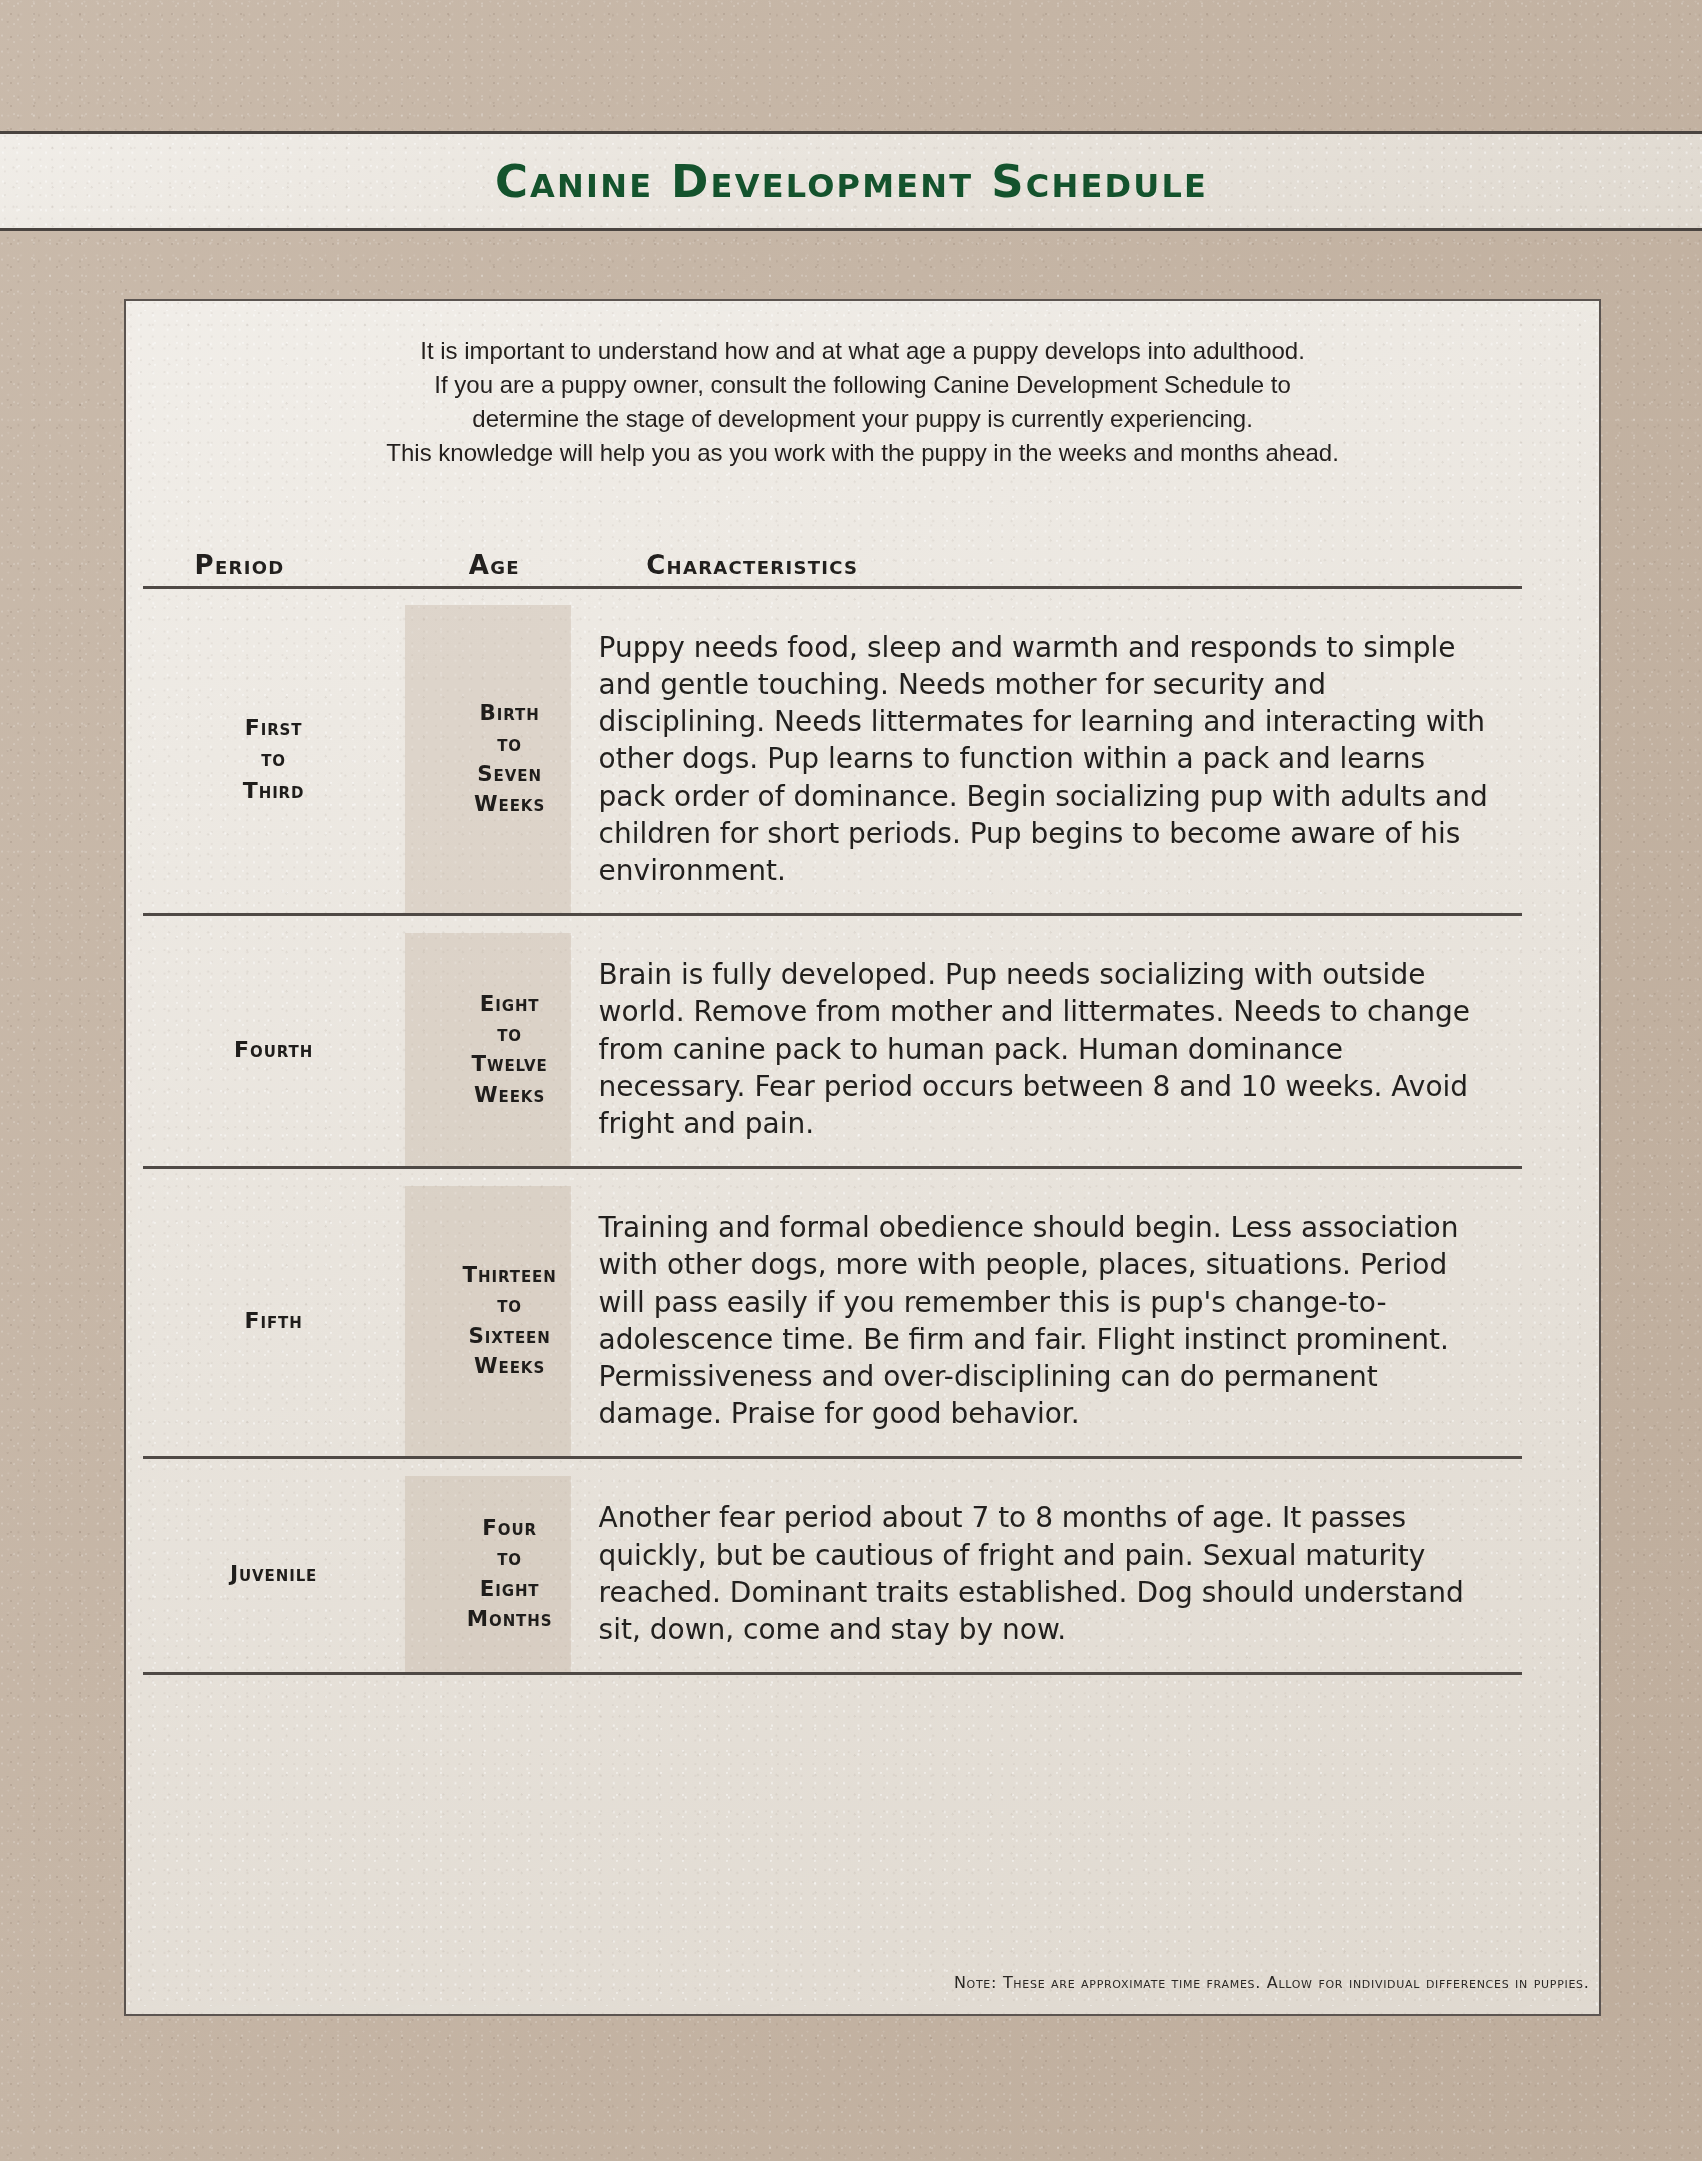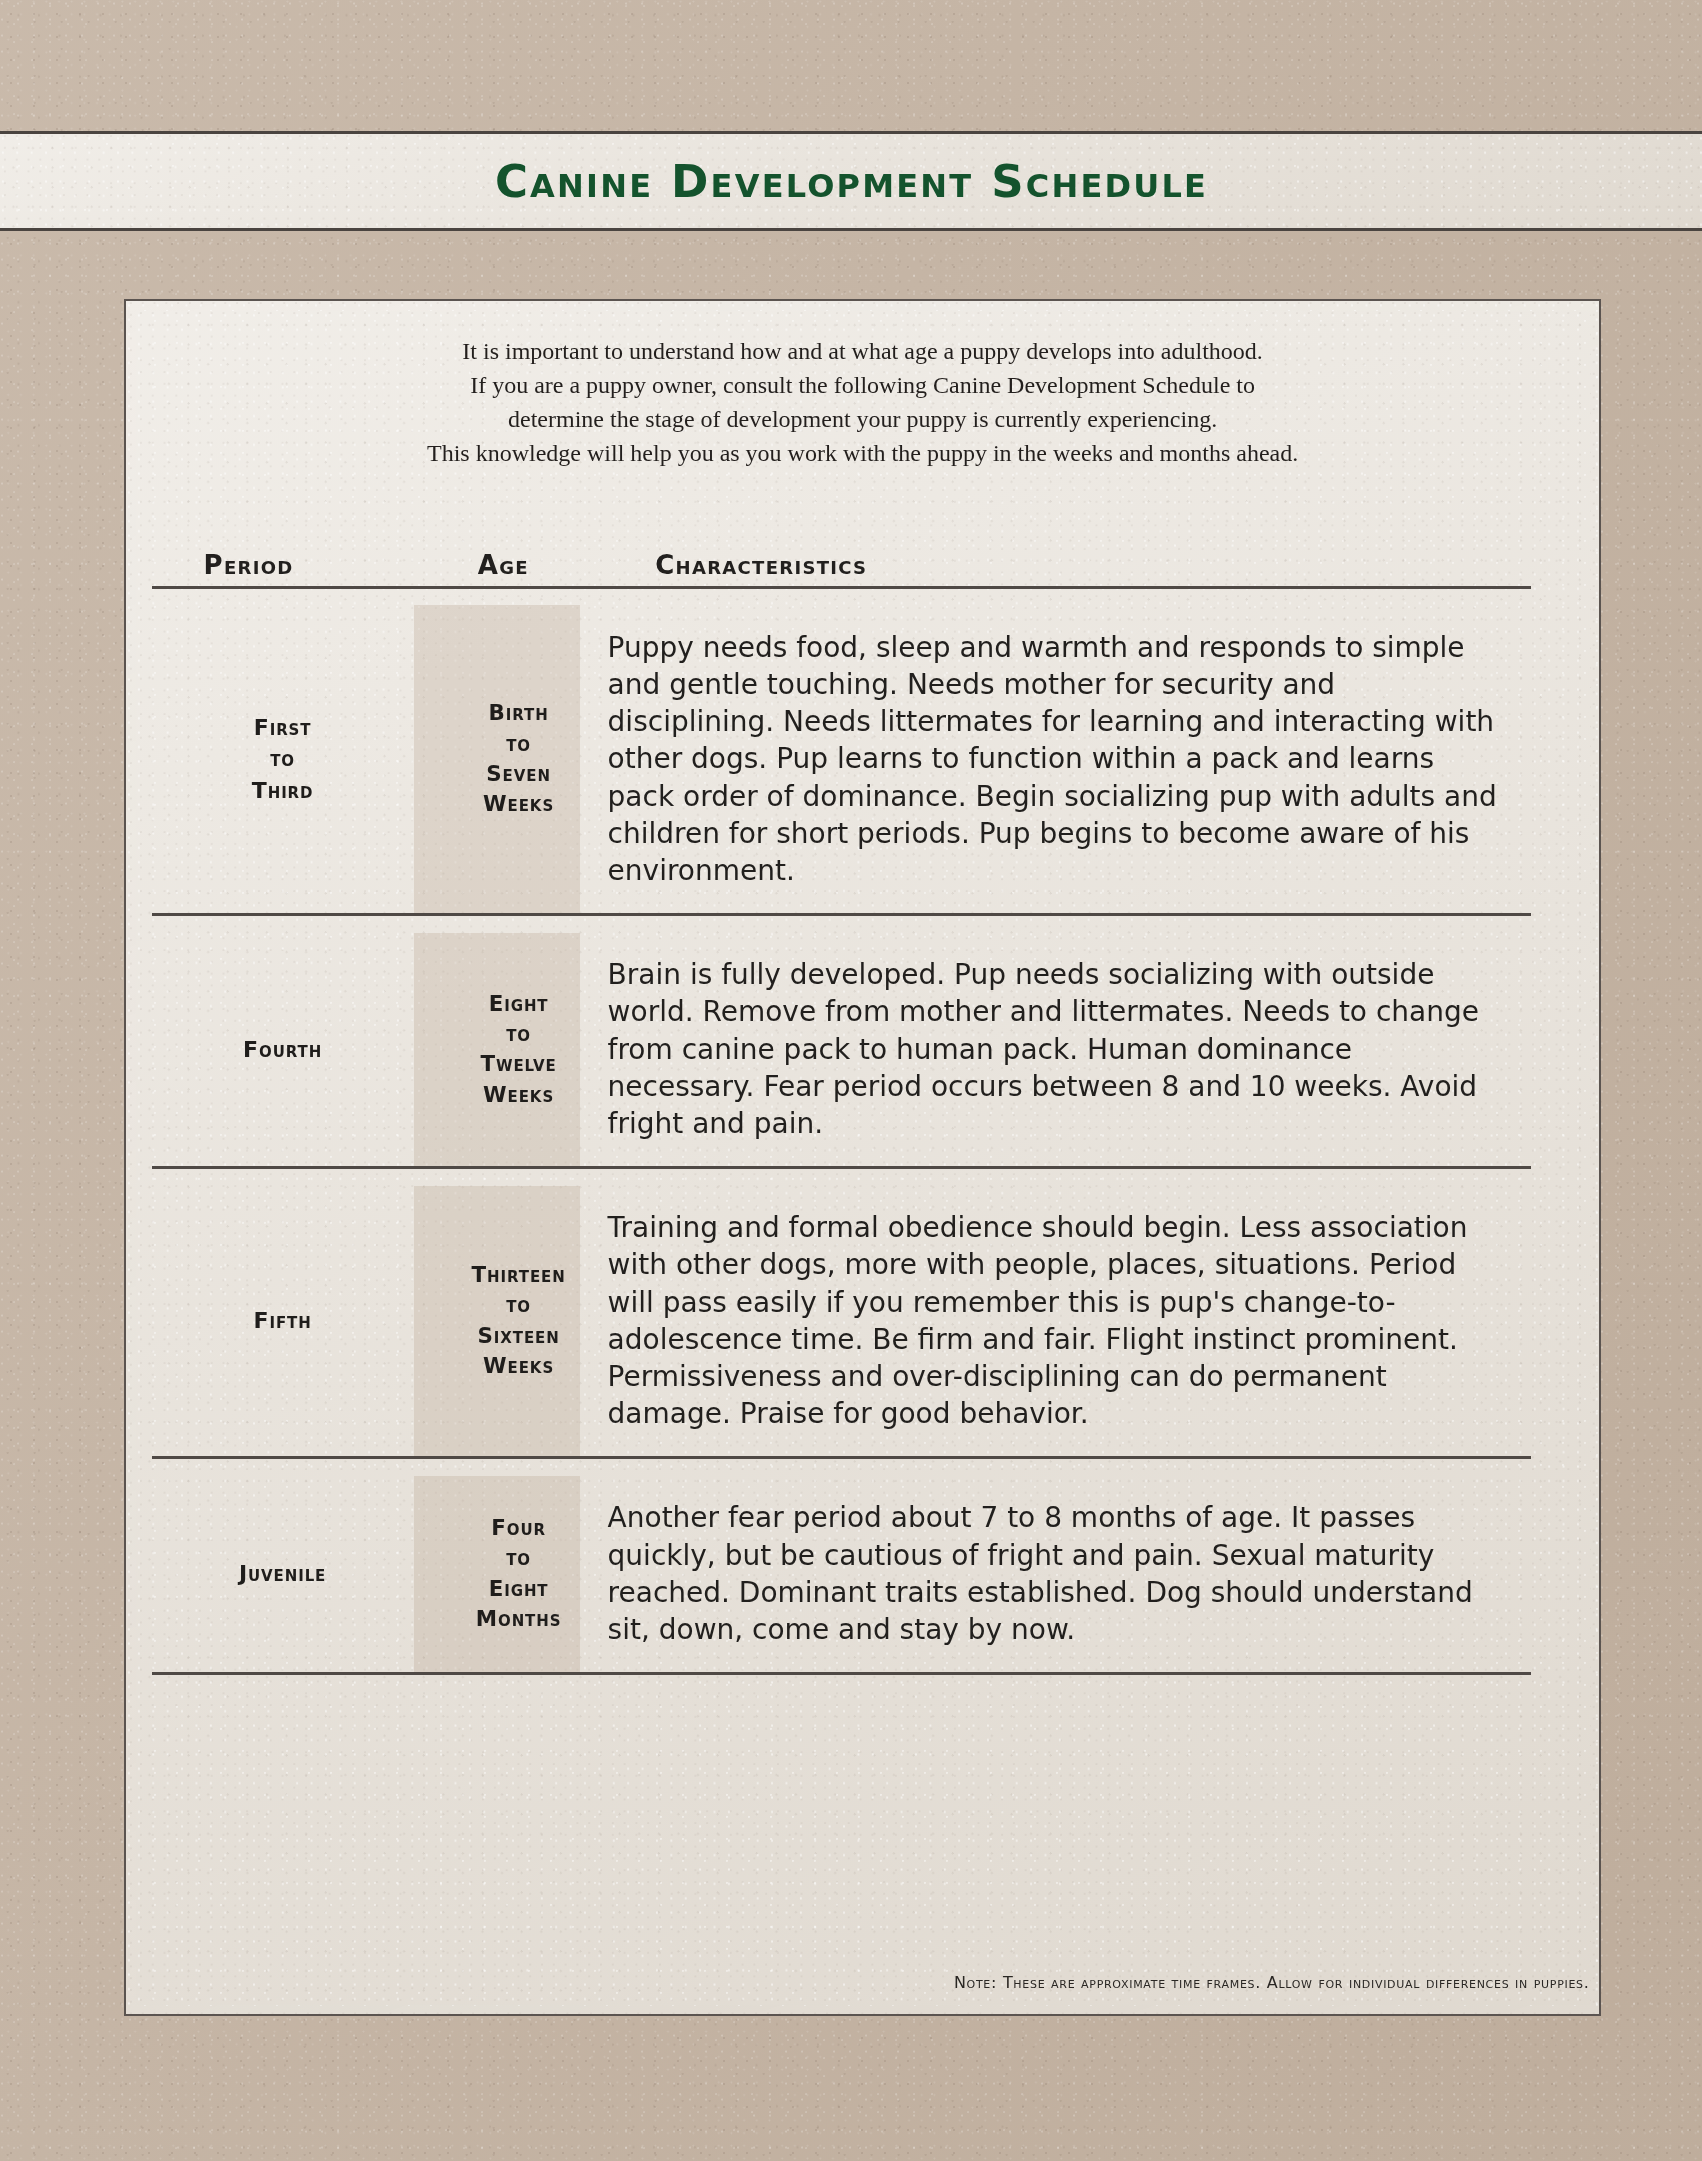--- a/index.html
+++ b/index.html
@@ -91,30 +91,30 @@
   }
 
   
   .intro {
     position: absolute;
     left: 0;
     top: 23px;
     width: 100%;
     text-align: center;
     color: #231f1d;
-    font-family: Liberation Serif, serif;
+    font-family: Liberation Sans, sans-serif;
     font-size: 24px;
     line-height: 1.42;
   }
   .intro div { white-space: nowrap; }
 
   
   .table-wrap {
     position: absolute;
-    left: 16px;
+    left: 7px;
     top: 218px;
     width: 1379px;
   }
   .hdr-row {
     display: flex;
     align-items: flex-end;
     height: 57px;
     border-bottom: 3.1px solid #4f4945;
   }
   .col-period { width: 262px; flex: none; }

